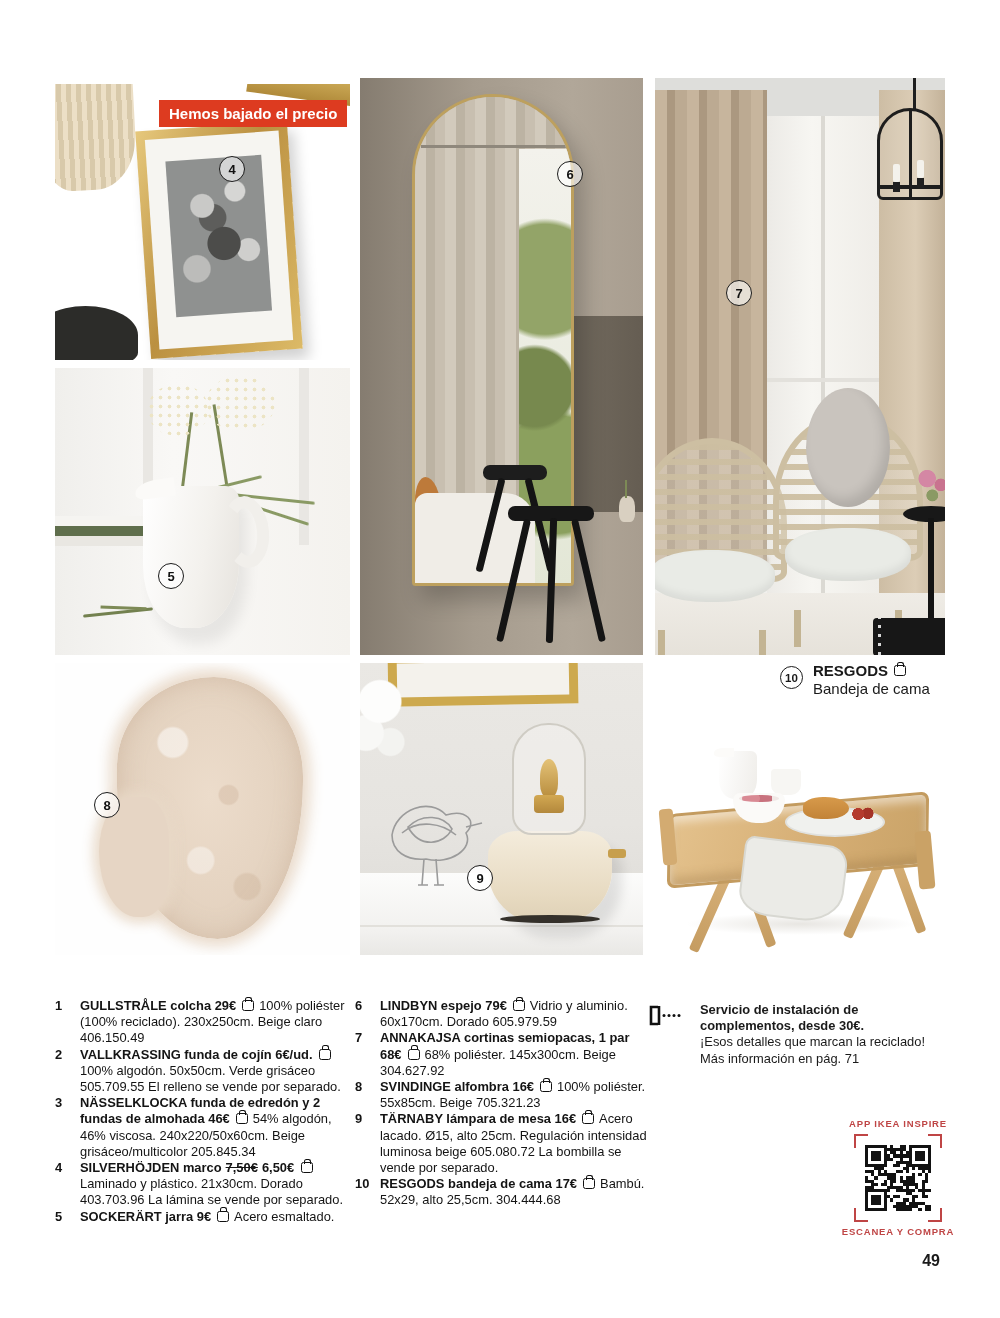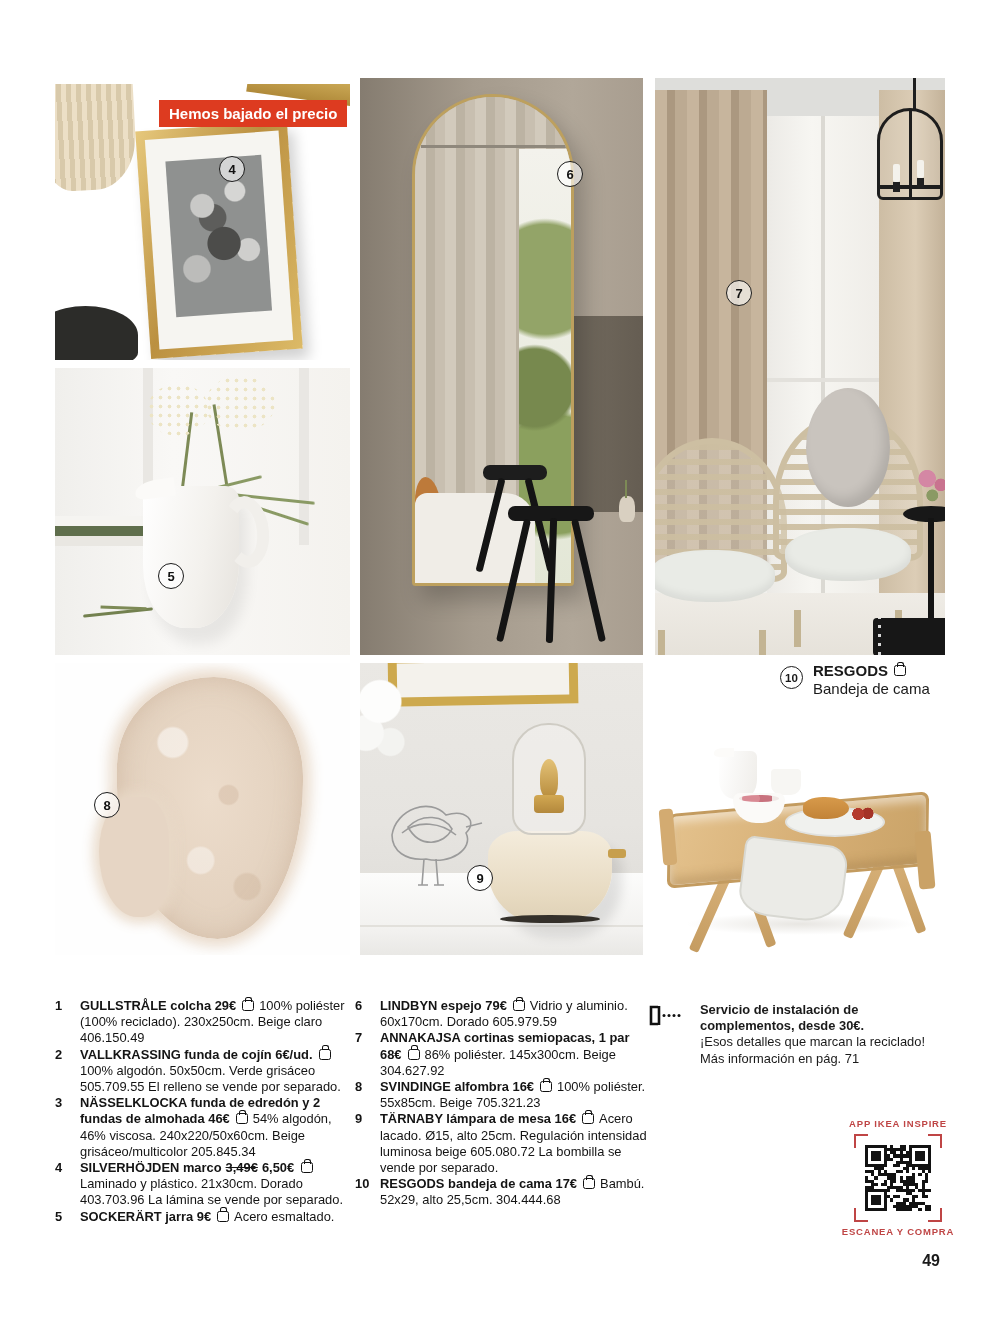--- a/index.html
+++ b/index.html
@@ -373,36 +373,36 @@
     <div class="prod">
       <span class="pnum">2</span>
       <p class="ptxt"><b>VALLKRASSING funda de cojín 6€/ud.</b><span class="bag"></span><span>100% algodón. 50x50cm. Verde grisáceo 505.709.55 El relleno se vende por separado.</span></p>
     </div>
     <div class="prod">
       <span class="pnum">3</span>
       <p class="ptxt"><b>NÄSSELKLOCKA funda de edredón y 2 fundas de almohada 46€</b><span class="bag"></span><span>54% algodón, 46% viscosa. 240x220/50x60cm. Beige grisáceo/multicolor 205.845.34</span></p>
     </div>
     <div class="prod">
       <span class="pnum">4</span>
-      <p class="ptxt"><b>SILVERHÖJDEN marco</b><span class="oldp">3,49€</span><b class="b2">6,50€</b><span class="bag"></span><span>Laminado y plástico. 21x30cm. Dorado 403.703.96 La lámina se vende por separado.</span></p>
+      <p class="ptxt"><b>SILVERHÖJDEN marco</b><span class="oldp">7,50€</span><b class="b2">6,50€</b><span class="bag"></span><span>Laminado y plástico. 21x30cm. Dorado 403.703.96 La lámina se vende por separado.</span></p>
     </div>
     <div class="prod">
       <span class="pnum">5</span>
       <p class="ptxt"><b>SOCKERÄRT jarra 9€</b><span class="bag"></span><span>Acero esmaltado.</span></p>
     </div>
   </div>
 
   <div class="listing col2">
     <div class="prod">
       <span class="pnum">6</span>
       <p class="ptxt"><b>LINDBYN espejo 79€</b><span class="bag"></span><span>Vidrio y aluminio. 60x170cm. Dorado 605.979.59</span></p>
     </div>
     <div class="prod">
       <span class="pnum">7</span>
-      <p class="ptxt"><b>ANNAKAJSA cortinas semiopacas, 1 par 68€</b><span class="bag"></span><span>86% poliéster. 145x300cm. Beige 304.627.92</span></p>
+      <p class="ptxt"><b>ANNAKAJSA cortinas semiopacas, 1 par 68€</b><span class="bag"></span><span>68% poliéster. 145x300cm. Beige 304.627.92</span></p>
     </div>
     <div class="prod">
       <span class="pnum">8</span>
       <p class="ptxt"><b>SVINDINGE alfombra 16€</b><span class="bag"></span><span>100% poliéster. 55x85cm. Beige 705.321.23</span></p>
     </div>
     <div class="prod">
       <span class="pnum">9</span>
       <p class="ptxt"><b>TÄRNABY lámpara de mesa 16€</b><span class="bag"></span><span>Acero lacado. Ø15, alto 25cm. Regulación intensidad luminosa beige 605.080.72 La bombilla se vende por separado.</span></p>
     </div>
     <div class="prod">

